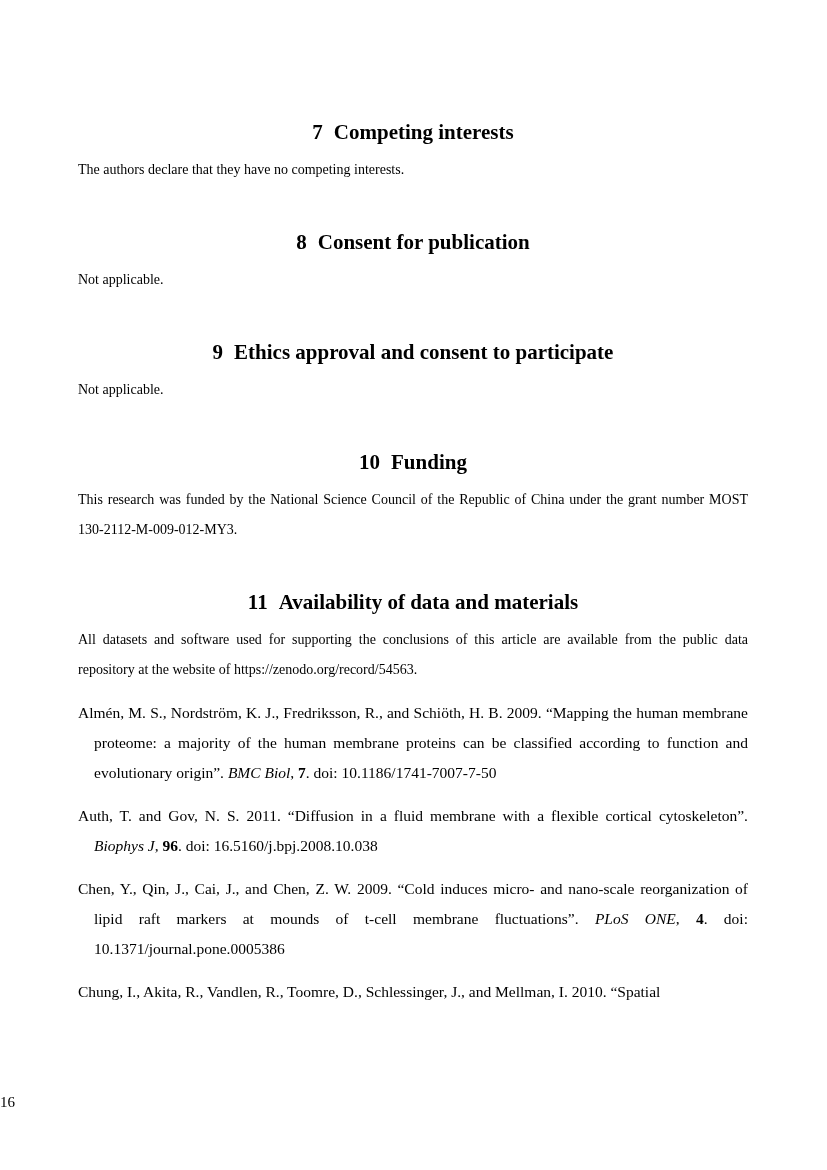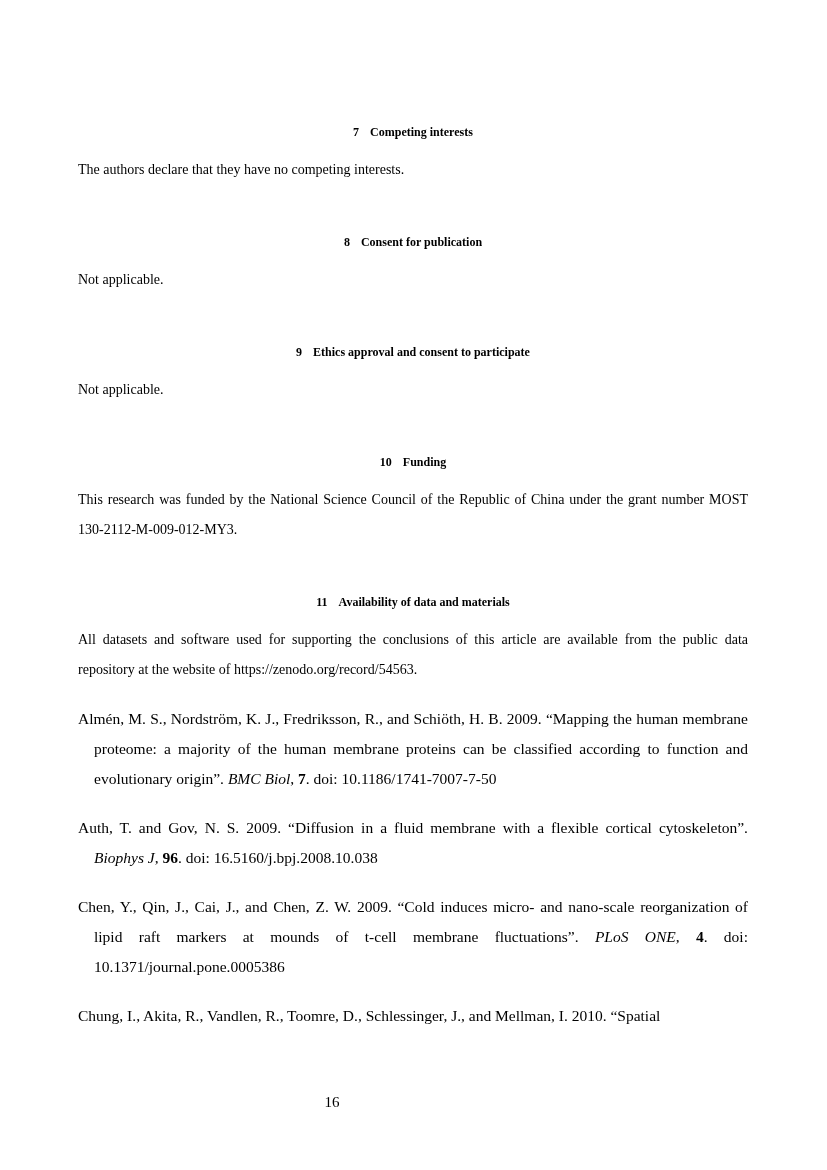--- a/index.html
+++ b/index.html
@@ -16,21 +16,21 @@
   .page {
     position: relative;
     width: 827px;
     height: 1170px;
     box-sizing: border-box;
     padding: 121px 79px 0 78px;
     overflow: hidden;
     background: #ffffff;
   }
   .sec-heading {
-    font-size: 12px;
+    font-size: 21px;
     line-height: 22px;
     font-weight: bold;
     text-align: center;
     margin: 46px 0 0 0;
   }
   .sec-heading.first {
     margin-top: 0;
   }
   .sec-num {
     margin-right: 11px;
@@ -38,32 +38,31 @@
   .body-par {
     font-size: 14px;
     line-height: 30px;
     text-align: justify;
     margin: 12px 0 0 0;
   }
   .reference {
     font-size: 15.5px;
     line-height: 30px;
     text-align: justify;
-    margin: 19px 0 0 0;
+    margin: 13px 0 0 0;
     padding-left: 16px;
     text-indent: -16px;
   }
   .reference .it { font-style: italic; }
   .reference .bf { font-weight: bold; }
   .page-number {
     position: absolute;
     top: 1092px;
     left: 0;
     width: 664px;
-    text-align: center;
     font-size: 15px;
     line-height: 20px;
   }
 </style>
 </head>
 <body>
 
 <div class="page">
 
   <h2 class="sec-heading first">
@@ -86,19 +85,19 @@
   </h2>
   <p class="body-par">This research was funded by the National Science Council of the Republic of China under the grant number MOST 130-2112-M-009-012-MY3.</p>
 
   <h2 class="sec-heading">
     <span class="sec-num">11</span><span class="sec-title">Availability of data and materials</span>
   </h2>
   <p class="body-par">All datasets and software used for supporting the conclusions of this article are available from the public data repository at the website of https://zenodo.org/record/54563.</p>
 
 
   <p class="reference"><span>Almén, M. S., Nordström, K. J., Fredriksson, R., and Schiöth, H. B. 2009. “Mapping the human membrane proteome: a majority of the human membrane proteins can be classified according to function and evolutionary origin”. </span><span class="it">BMC Biol</span><span>, </span><span class="bf">7</span><span>. doi: 10.1186/1741-7007-7-50</span></p>
-  <p class="reference"><span>Auth, T. and Gov, N. S. 2009. “Diffusion in a fluid membrane with a flexible cortical cytoskeleton”. </span><span class="it">Biophys J</span><span>, </span><span class="bf">96</span><span>. doi: 16.5160/j.bpj.2008.10.038</span></p>
+  <p class="reference"><span>Auth, T. and Gov, N. S. 2011. “Diffusion in a fluid membrane with a flexible cortical cytoskeleton”. </span><span class="it">Biophys J</span><span>, </span><span class="bf">96</span><span>. doi: 16.5160/j.bpj.2008.10.038</span></p>
   <p class="reference"><span>Chen, Y., Qin, J., Cai, J., and Chen, Z. W. 2009. “Cold induces micro- and nano-scale reorganization of lipid raft markers at mounds of t-cell membrane fluctuations”. </span><span class="it">PLoS ONE</span><span>, </span><span class="bf">4</span><span>. doi: 10.1371/journal.pone.0005386</span></p>
   <p class="reference"><span>Chung, I., Akita, R., Vandlen, R., Toomre, D., Schlessinger, J., and Mellman, I. 2010. “Spatial</span></p>
 
   <div class="page-number">16</div>
 
 </div>
 
 </body></html>

